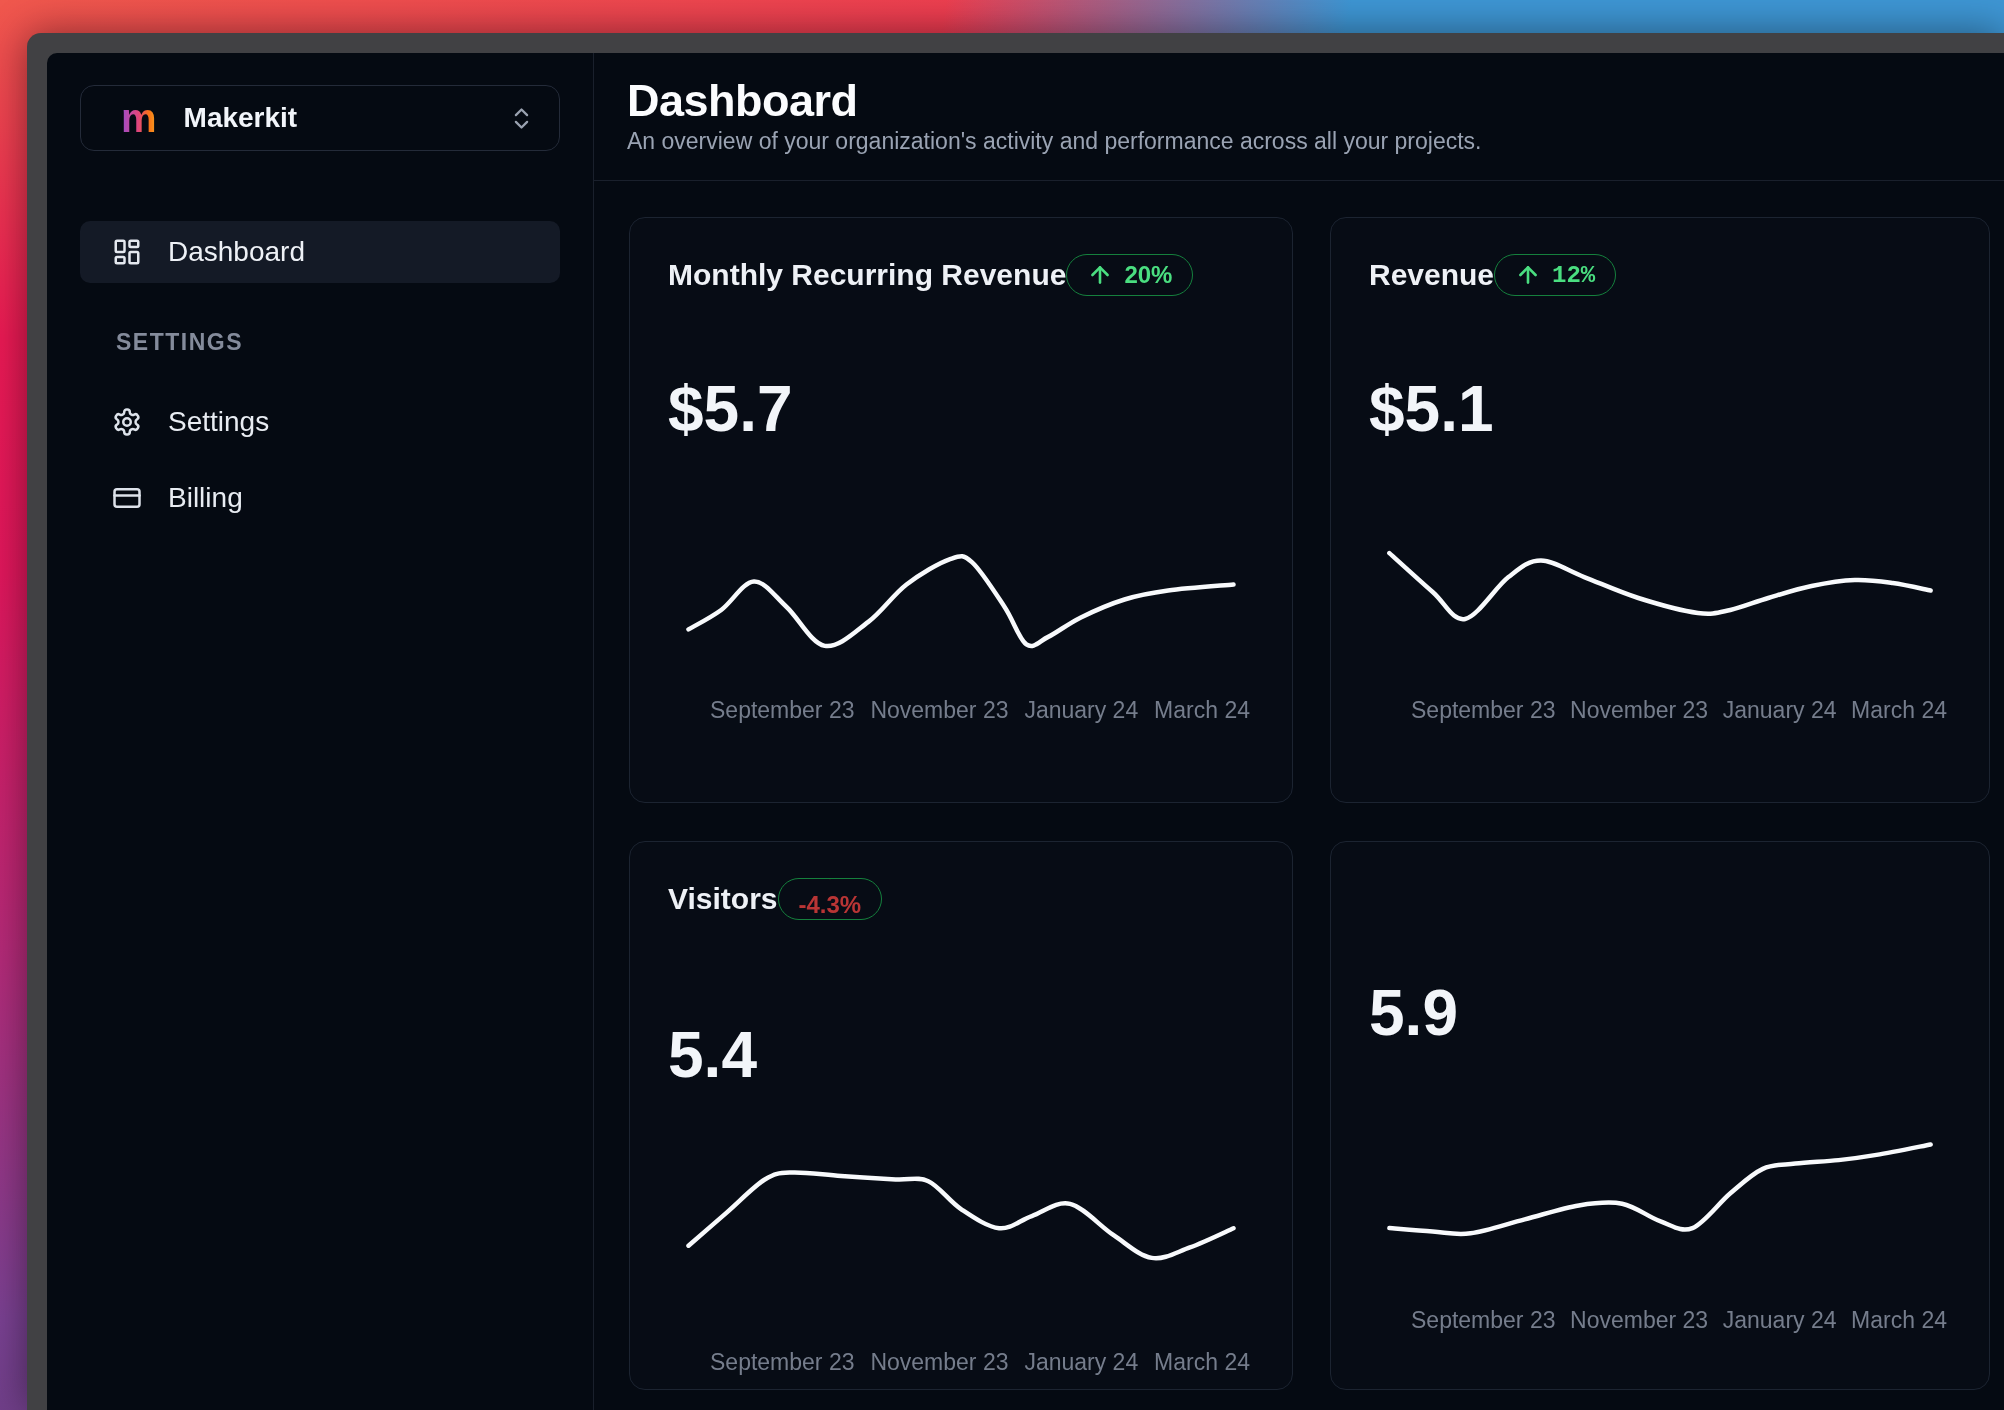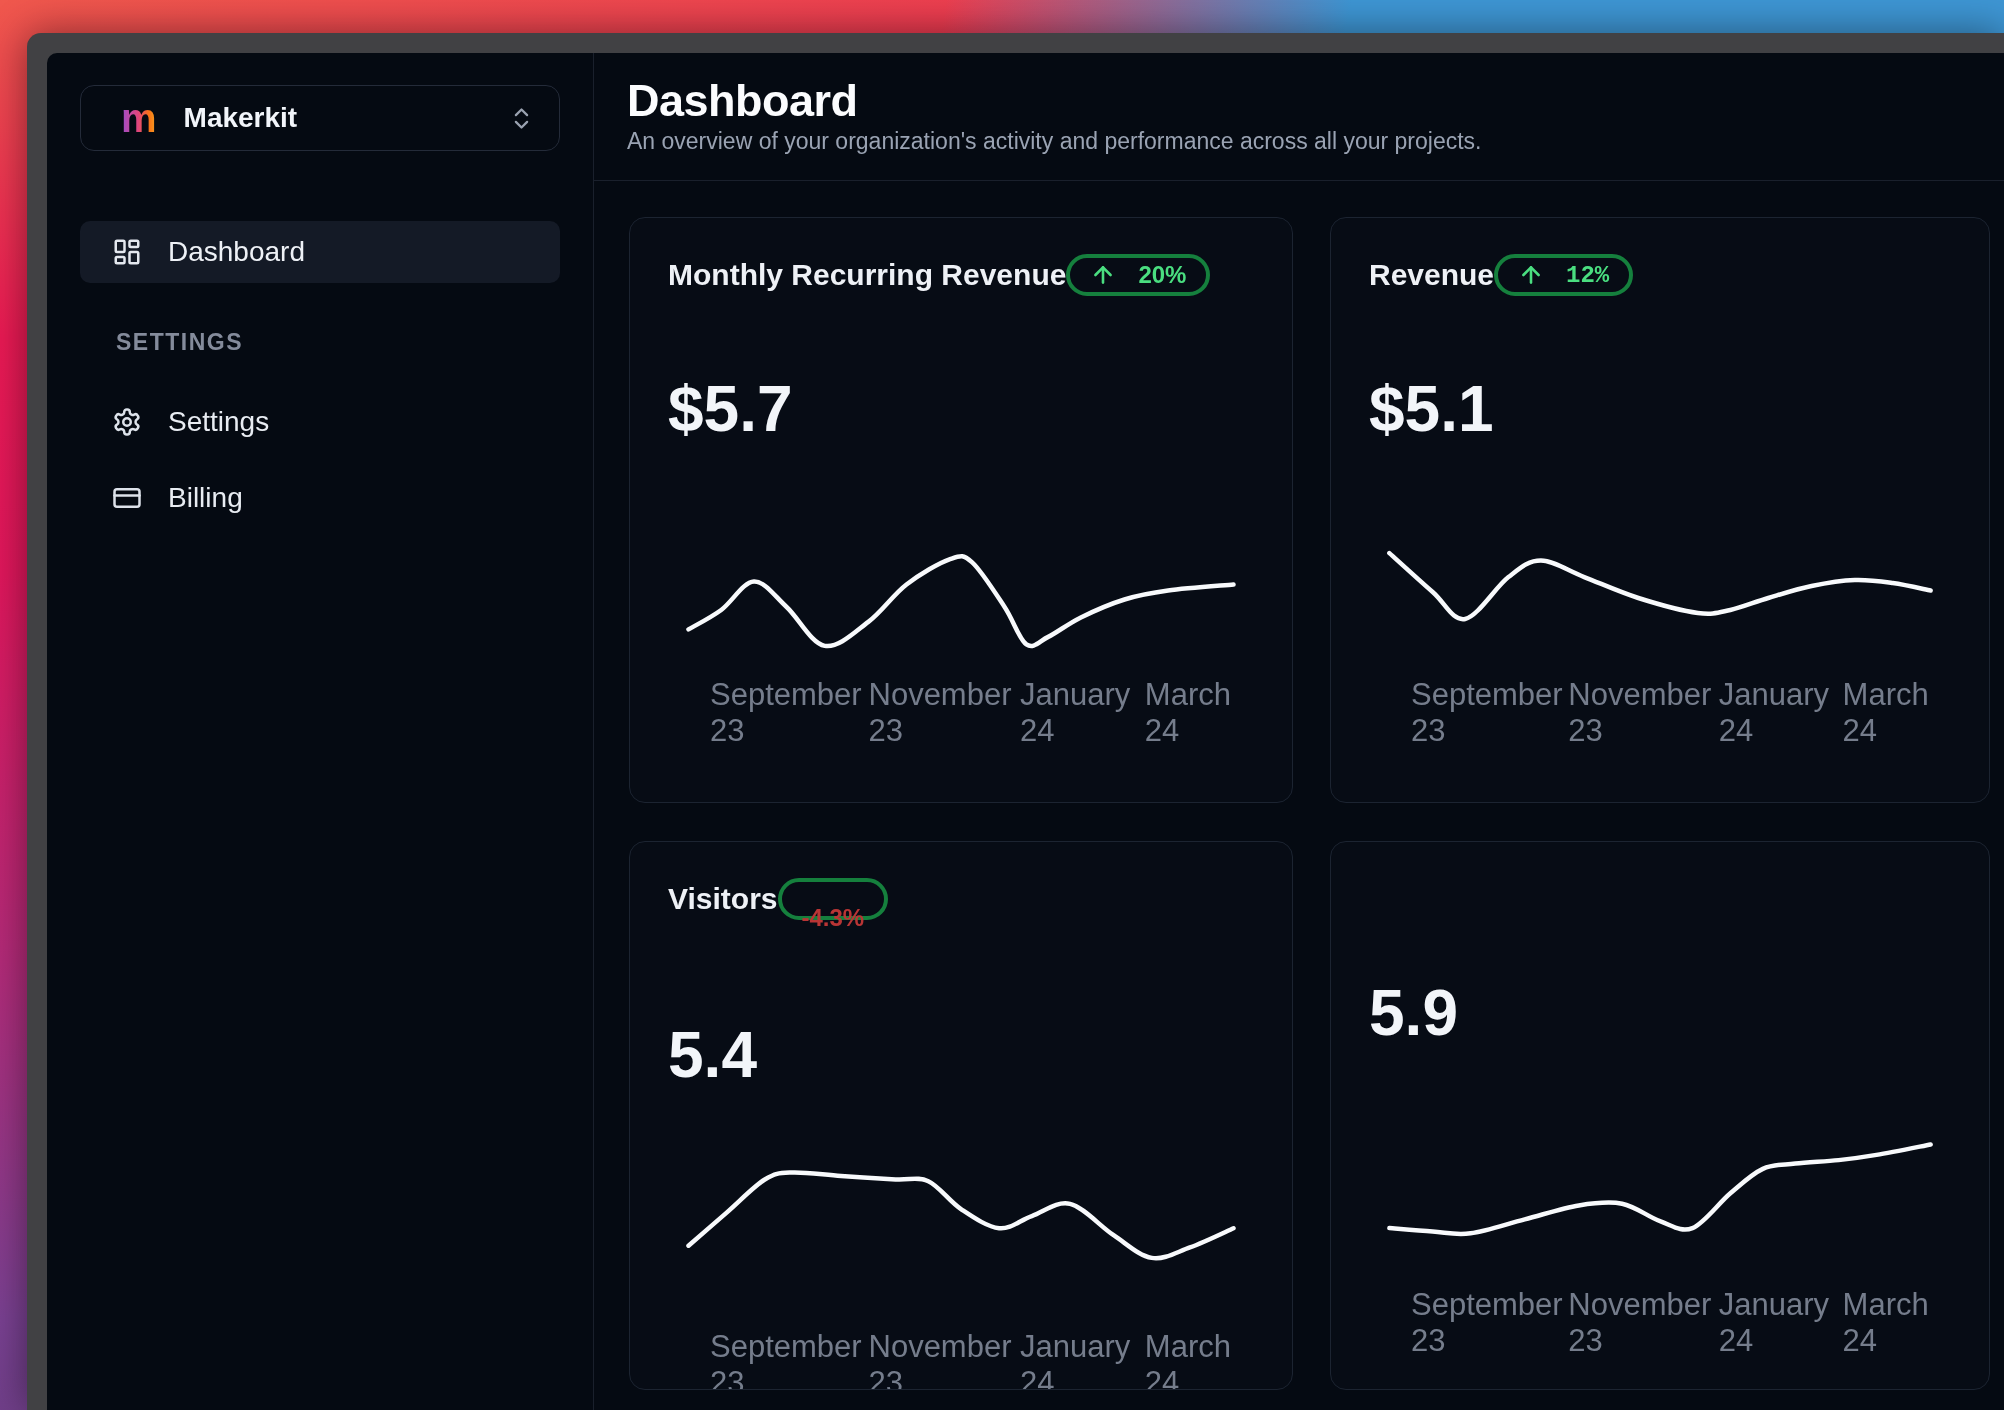--- a/index.html
+++ b/index.html
@@ -90,38 +90,39 @@
     background:#070c15;
     border:1px solid #1c2431;
     border-radius:16px;
     padding:36px 38px;
     display:flex; flex-direction:column;
     overflow:hidden;
   }
   .card-header{ display:flex; justify-content:flex-start; align-items:center; }
   .card-title{ font-size:30px; font-weight:700; color:#eef1f6; }
   .badge{
-    height:42px; border:4px solid #15803d; border-radius:23px;
+    height:42px; border:1px solid #15803d; border-radius:23px;
     padding:0 20px;
-    display:flex; align-items:center; gap:22px;
+    display:flex; align-items:center; gap:11px;
     font-size:24px; font-weight:700;
   }
   .badge svg{ width:26px; height:26px; display:none; }
   .metric-value{ font-size:64px; font-weight:800; color:#f2f5f9; line-height:1.05; }
   .row1 .metric-value{ margin-top:80px; }
   .row2 .metric-value{ margin-top:102px; }
   .chart{ width:100%; }
   .row1 .chart{ margin-top:64px; height:170px; }
   .row2 .chart{ margin-top:42px; height:198px; }
   .chart svg{ width:100%; height:100%; display:block; }
   .chart path{ fill:none; stroke:#f8fafc; stroke-width:4.5; stroke-linecap:round; stroke-linejoin:round; vector-effect:non-scaling-stroke; }
   .axis{
-    display:flex; justify-content:flex-start;
+    display:flex; justify-content:space-between;
     padding:0 4px 0 42px;
-    font-size:31px; color:#757d8c;
+    margin-top:20px;
+    font-size:23px; color:#757d8c;
   }
 </style>
 </head>
 <body>
 
 <div class="wallpaper"></div>
 
 <div class="window-frame">
   <div class="window-content">
 

